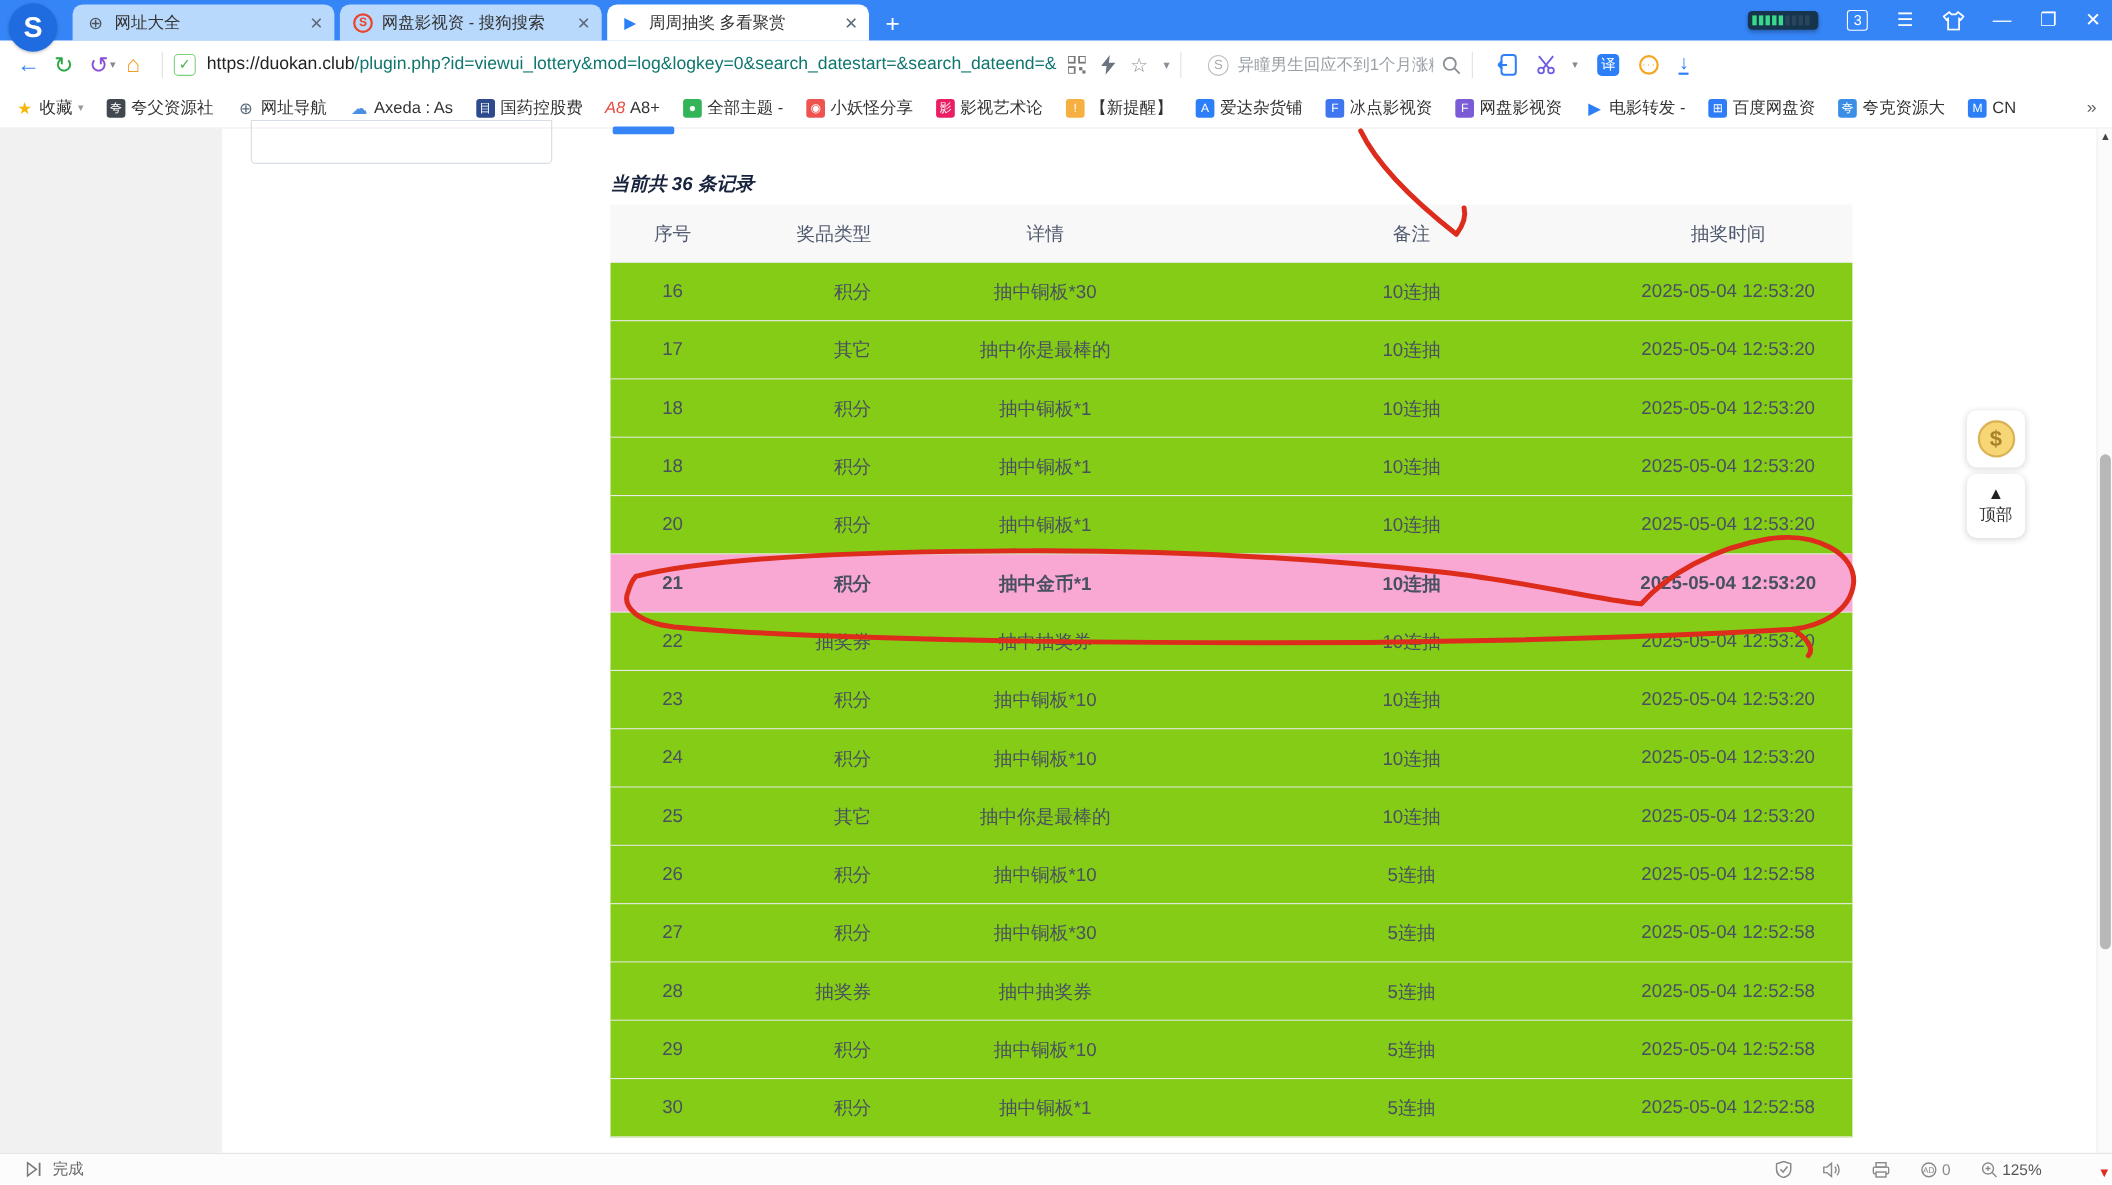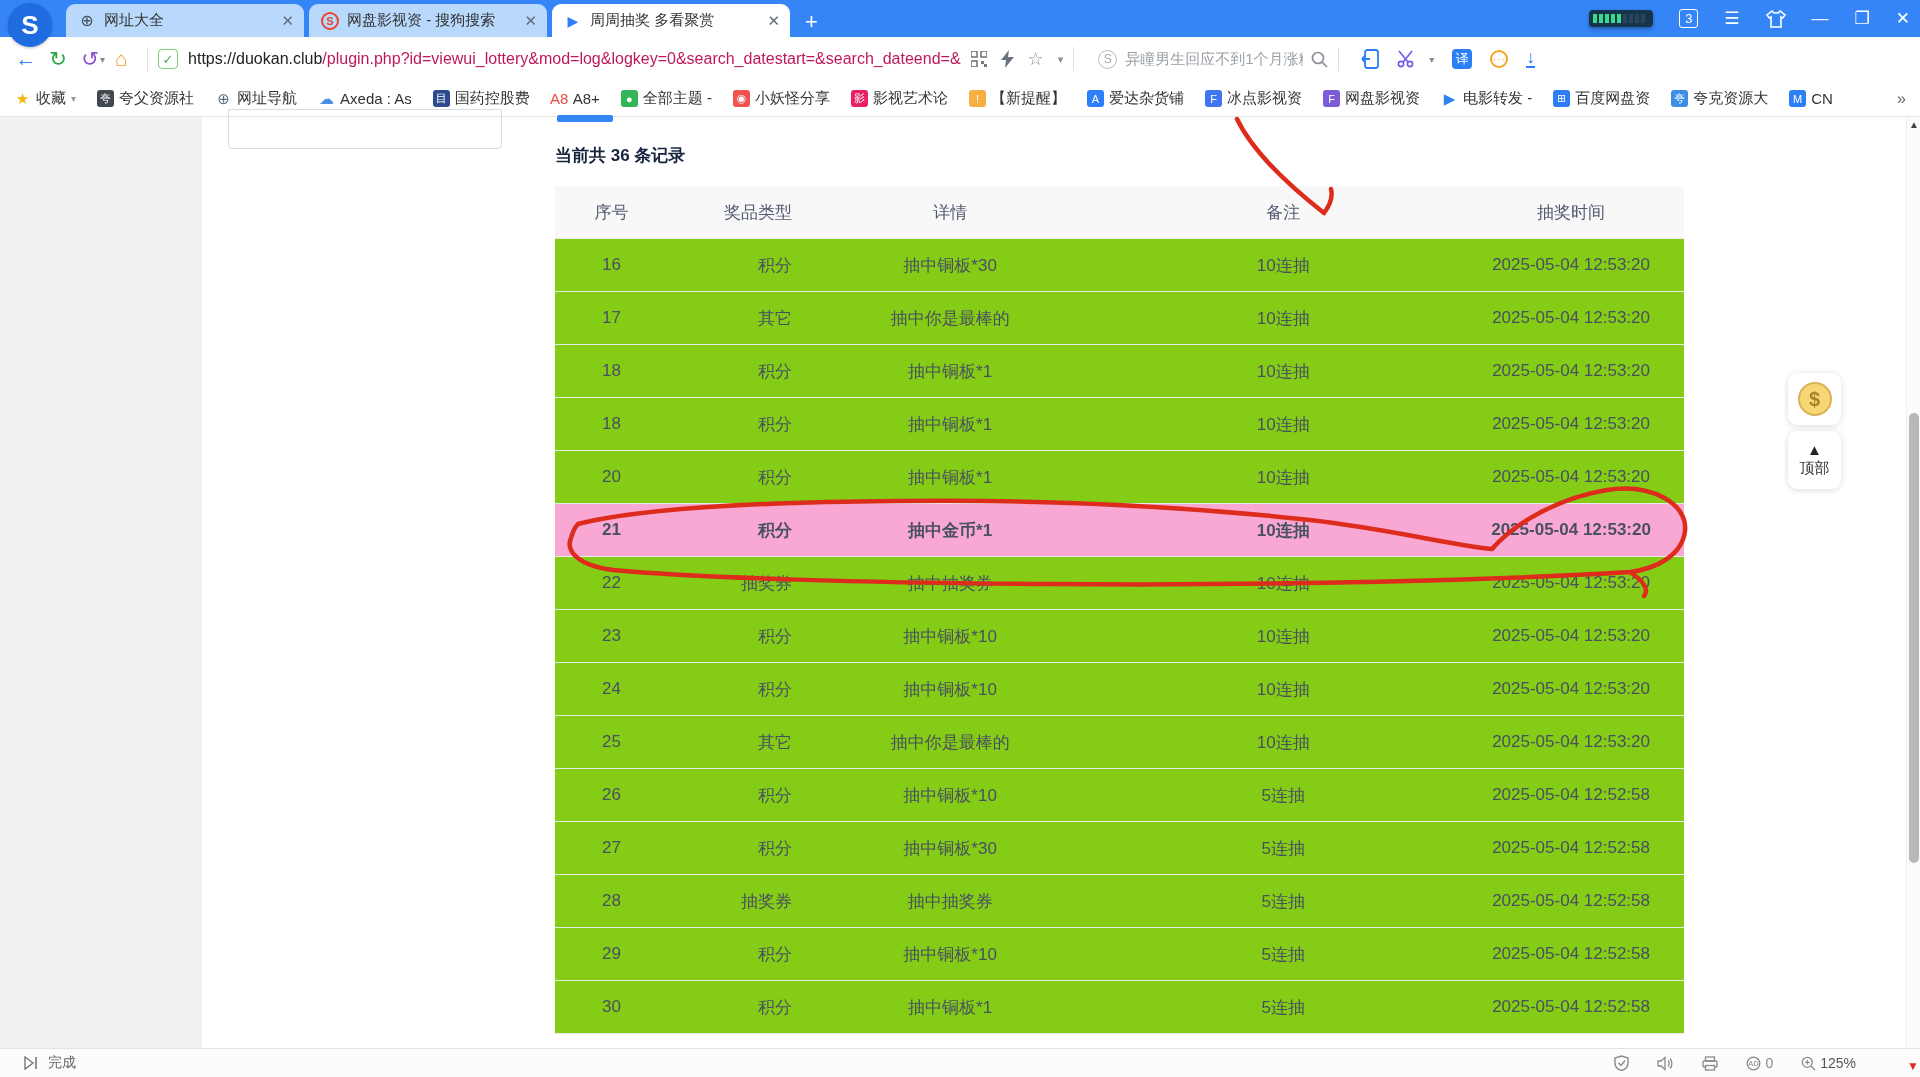--- a/index.html
+++ b/index.html
@@ -24,21 +24,21 @@
   .wicon { font-size:17px; line-height:1; }
 
   
   .toolbar { position:absolute; left:0; top:37px; width:1920px; height:44px; background:#fff; display:flex; align-items:center; padding:0 10px; }
   .navbtn { font-size:21px; width:32px; text-align:center; }
   .mini-caret { font-size:10px; color:#888; margin-left:-6px; }
   .v-sep { width:1px; height:24px; background:#e0e0e0; margin:0 10px; }
   .shield { width:20px; height:20px; border:1.5px solid #7ed07e; border-radius:4px; color:#4caf50; font-size:13px; display:flex; align-items:center; justify-content:center; margin-right:10px; }
   .urltext { font-size:16px; white-space:nowrap; overflow:hidden; max-width:930px; }
   .urltext .host { color:#222; }
-  .urltext .path { color:#be185d; }
+  .urltext .path { color:#0f766e; }
   .addr-icons { display:flex; align-items:center; gap:14px; margin-left:10px; color:#777; }
   .searchbox { display:flex; align-items:center; gap:8px; margin-left:14px; }
   .s-circle { width:19px; height:19px; border:1.5px solid #bbb; border-radius:50%; color:#aaa; font-size:12px; display:flex; align-items:center; justify-content:center; }
   .s-text { color:#9aa0a6; font-size:15px; max-width:178px; white-space:nowrap; overflow:hidden; }
   .tool-right { display:flex; align-items:center; gap:18px; margin-left:12px; }
   .trans { width:20px; height:20px; background:#2d7ff7; border-radius:4px; color:#fff; font-size:13px; display:flex; align-items:center; justify-content:center; }
   .more-o { width:18px; height:18px; border:2px solid #f5a623; border-radius:50%; color:#f5a623; font-size:10px; display:flex; align-items:center; justify-content:center; letter-spacing:1px; }
   .dl { color:#2d7ff7; font-size:18px; border-bottom:2px solid #2d7ff7; line-height:0.85; }
 
   
@@ -48,21 +48,21 @@
   .bm-caret { font-size:10px; color:#999; }
   .bm-chevron { color:#666; font-size:16px; margin-left:auto; }
 
   
   .page { position:absolute; left:0; top:117px; width:1920px; height:931px; background:#fff; }
   .gutter { position:absolute; left:0; top:0; width:202px; height:931px; background:#f1f1f1; }
   .side-panel { position:absolute; left:202px; top:0; width:328px; height:931px; background:#fff; }
   .side-box { position:absolute; left:26px; top:-8px; width:274px; height:40px; border:1px solid #d7dde4; border-radius:0 0 4px 4px; }
   .main { position:absolute; left:530px; top:0; width:1376px; height:931px; background:#fff; }
   .tab-indicator { position:absolute; left:27px; top:-2px; width:56px; height:7px; background:#3585f7; border-radius:2px; }
-  .summary { position:absolute; left:25px; top:27px; font-size:17px; font-weight:bold; color:#17233d; }
+  .summary { position:absolute; left:25px; top:39px; font-size:17px; font-weight:bold; color:#17233d;font-style:italic; }
   .lottery-table { position:absolute; left:25px; top:69px; width:1129px; font-size:17px; color:#495060; }
   .thead { display:flex; background:#f8f8f9; height:53px; align-items:center; color:#515a6e; border-bottom:1px solid #e8eaec; }
   .trow { display:flex; height:53px; align-items:center; border-bottom:1px solid #e8eaec; background:#84cc16; }
   .trow.hl { background:#f9a8d4;font-weight:bold; }
   .c0{width:10%;text-align:center;} .c1{width:11%;text-align:right;} .c2{width:28%;text-align:center;} .c3{width:31%;text-align:center;} .c4{width:20%;text-align:center;}
 
   
   .float-btn { position:absolute; width:53px; background:#fff; border-radius:9px; box-shadow:0 1px 6px rgba(0,0,0,.15); display:flex; flex-direction:column; align-items:center; justify-content:center; }
   .coin-btn { left:1788px; top:373px; height:52px; }
   .coin { width:34px; height:34px; border-radius:50%; background:#f7d675; border:2px solid #d9b254; color:#a8822a; font-size:20px; font-weight:bold; display:flex; align-items:center; justify-content:center; }
@@ -198,21 +198,21 @@
     </span>
     <span class="bm">
       <span class="bm-ic" style="color: rgb(74, 144, 226); font-size: 15px;">☁</span>
       <span>Axeda : As</span>
     </span>
     <span class="bm">
       <span class="bm-ic" style="color: rgb(255, 255, 255); background: rgb(44, 74, 140);">目</span>
       <span>国药控股费</span>
     </span>
     <span class="bm">
-      <span class="bm-ic" style="color: rgb(232, 74, 63); font-size: 15px;">A8</span>
+      <span class="bm-ic" style="color: rgb(232, 74, 63); font-size: 15px; font-style: italic;">A8</span>
       <span>A8+</span>
     </span>
     <span class="bm">
       <span class="bm-ic" style="color: rgb(255, 255, 255); background: rgb(52, 180, 88);">●</span>
       <span>全部主题 -</span>
     </span>
     <span class="bm">
       <span class="bm-ic" style="color: rgb(255, 255, 255); background: rgb(239, 83, 80);">◉</span>
       <span>小妖怪分享</span>
     </span>

